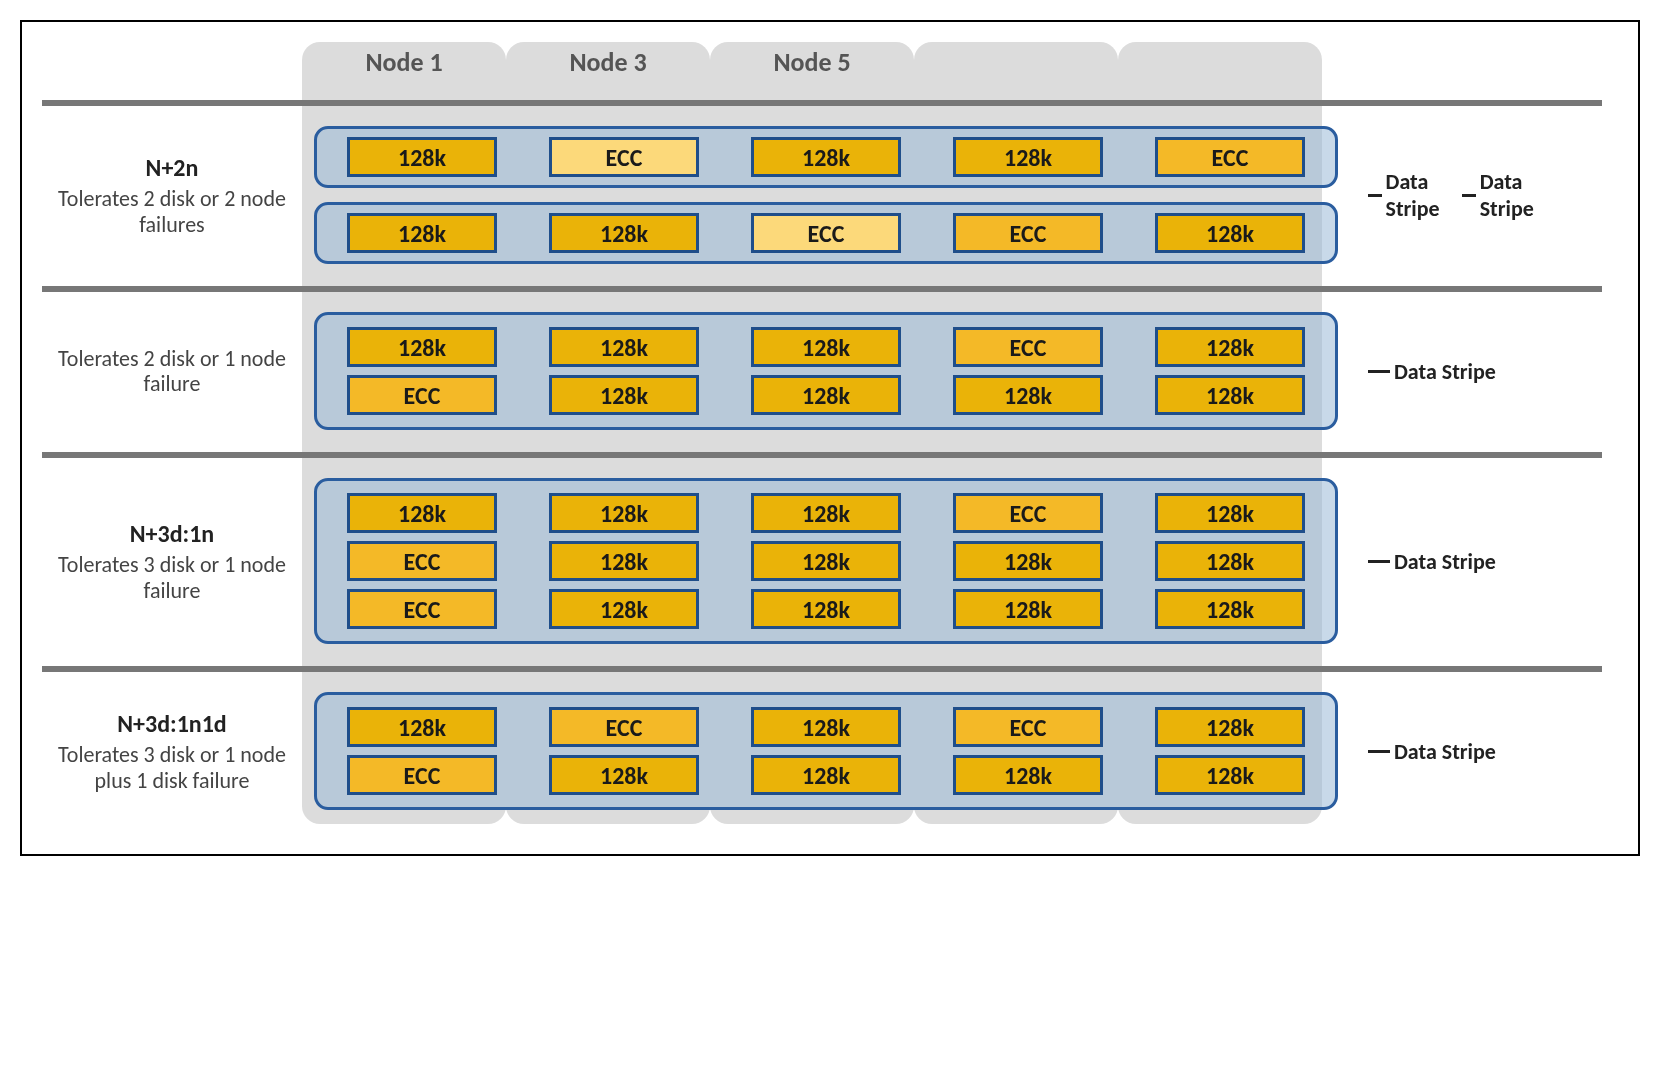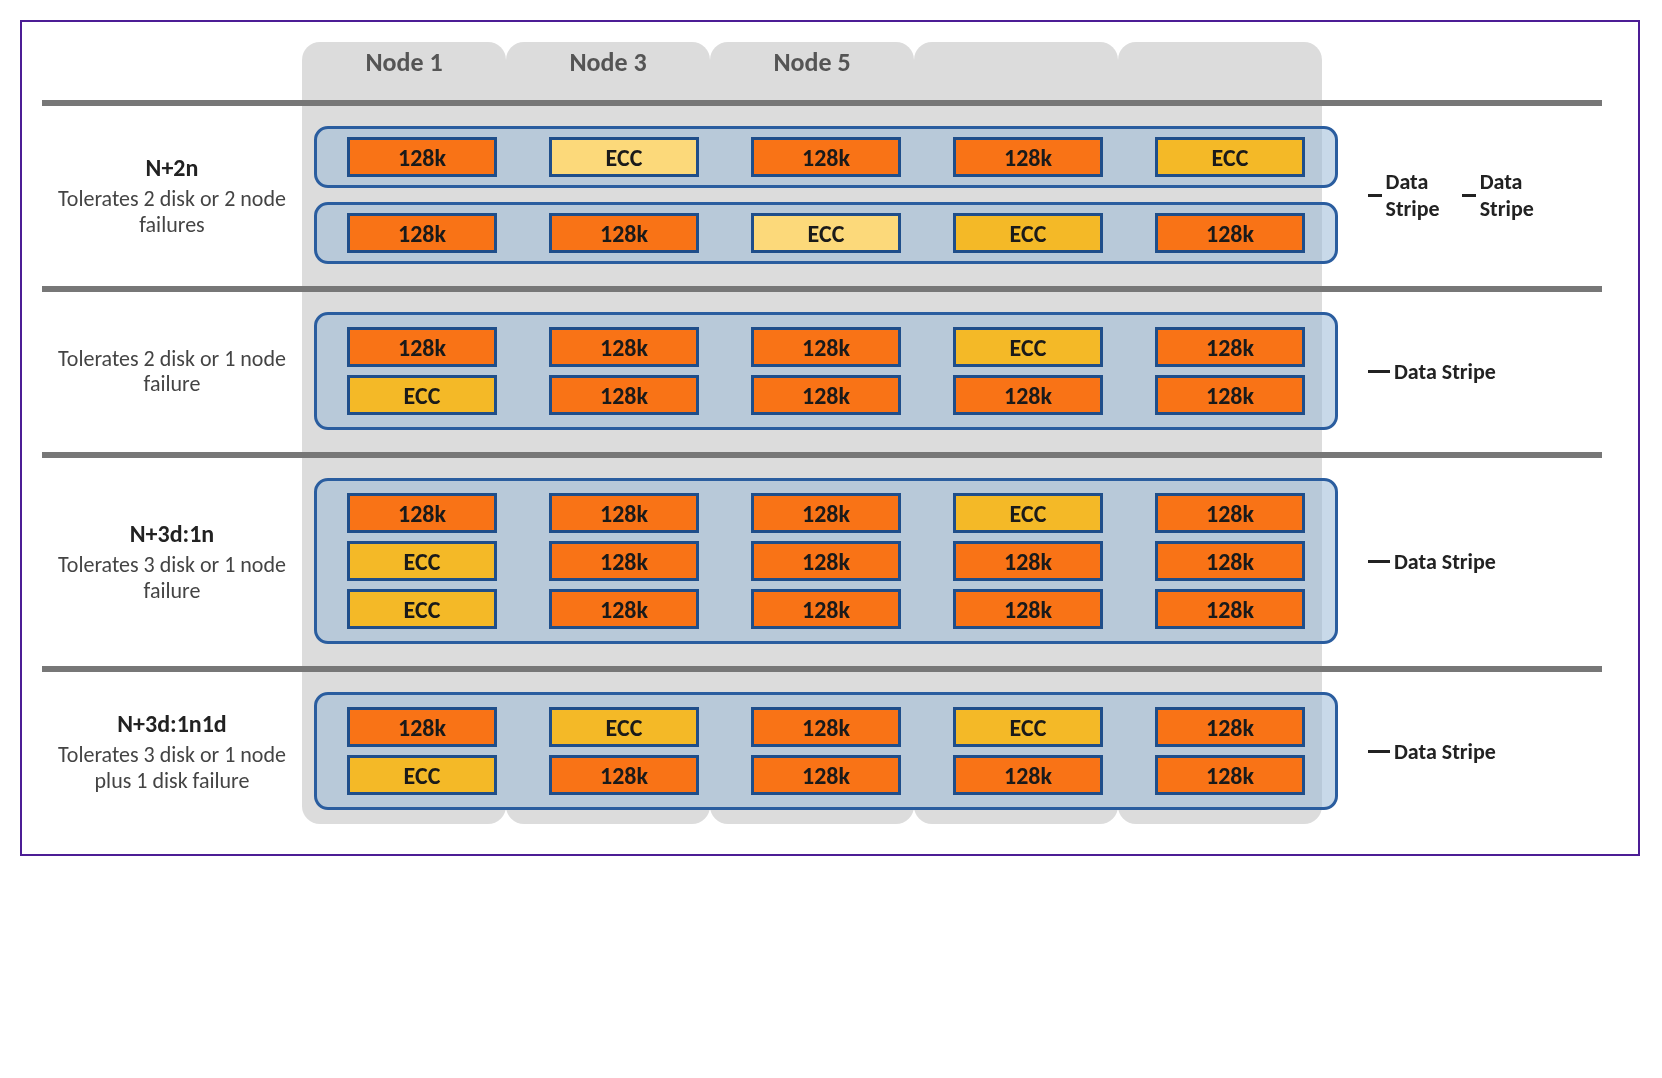--- a/index.html
+++ b/index.html
@@ -5,21 +5,21 @@
   * { box-sizing: border-box; }
   body {
     margin: 0;
     padding: 20px;
     font-family: Calibri, Arial, sans-serif;
     background: #fff;
     color: #333;
   }
   .frame {
     width: 1620px;
-    border: 2px solid #4c1d95;
+    border: 2px solid #000000;
     padding: 20px 28px 30px 20px;
     position: relative;
   }
   .diagram {
     position: relative;
     display: flex;
     flex-direction: column;
   }
   .node-cols {
     position: absolute;
@@ -119,21 +119,21 @@
     width: 150px;
     height: 40px;
     border: 3px solid #1f4e8a;
     display: flex;
     justify-content: center;
     align-items: center;
     font-size: 24px;
     font-weight: bold;
     color: #1a1a1a;
   }
-  .data-block { background: #f97316; }
+  .data-block { background: #eab308; }
   .ecc-block  { background: #f4b927; }
   .ecc-light  { background: #fcd97a; }
   .rightcol {
     display: flex;
     flex-direction: row;
     gap: 14px;
     padding-left: 6px;
   }
   .stripe-callout {
     display: flex;

